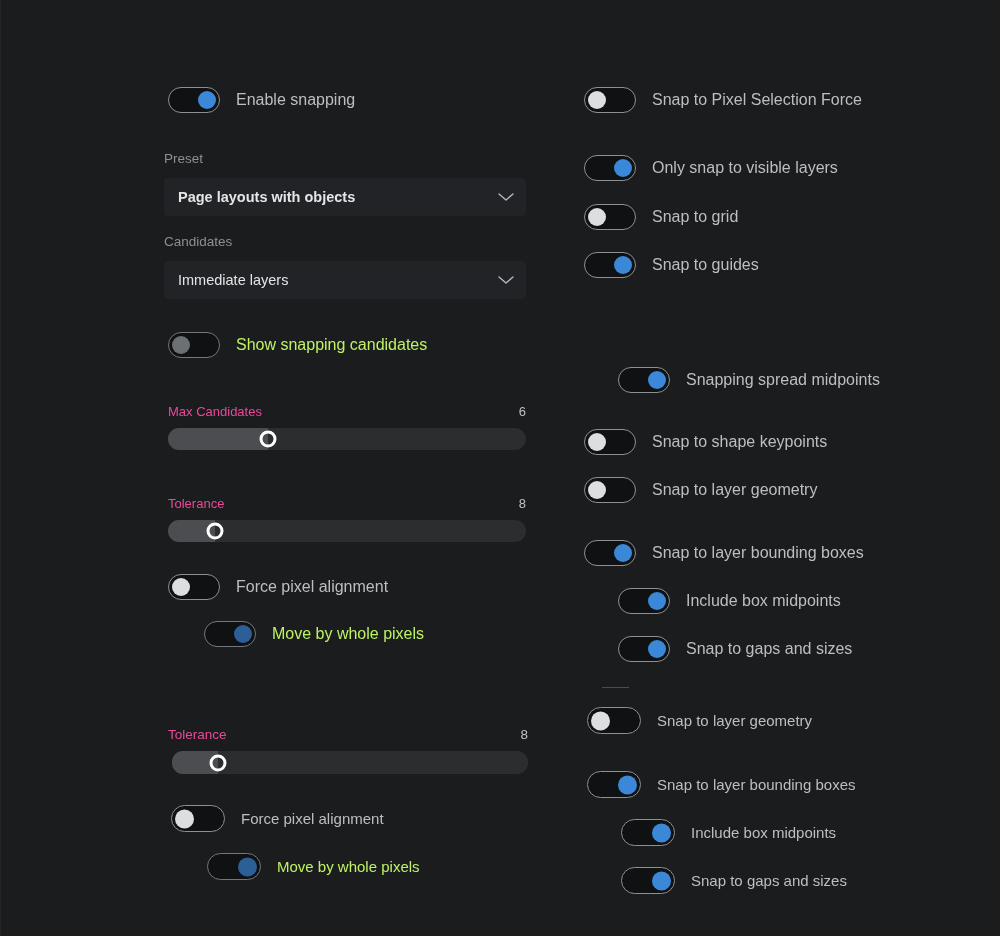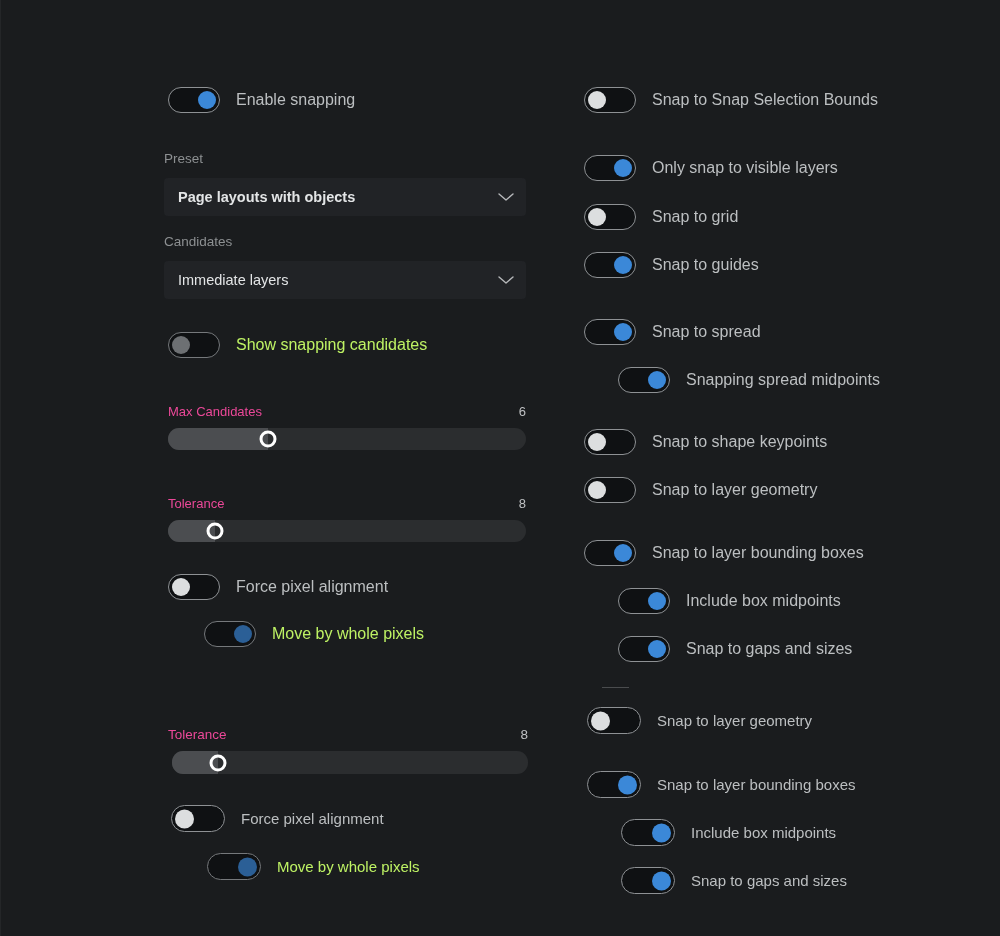--- a/index.html
+++ b/index.html
@@ -231,21 +231,21 @@
       <span class="toggle-label dim" style="font-size:15px;">Move by whole pixels</span>
     </div>
   </div>
 
   <div class="col-right">
 
     <div class="row" style="left:23px; top:34px;">
       <div class="toggle off">
           <span class="knob"></span>
         </div>
-      <span class="toggle-label">Snap to Snap Selection Bounds</span>
+      <span class="toggle-label">Snap to Pixel Selection Force</span>
     </div>
 
     <div class="row" style="left:23px; top:102px;">
       <div class="toggle on">
           <span class="knob"></span>
         </div>
       <span class="toggle-label">Only snap to visible layers</span>
     </div>
 
     <div class="row" style="left:23px; top:151px;">
@@ -255,26 +255,20 @@
       <span class="toggle-label">Snap to grid</span>
     </div>
 
     <div class="row" style="left:23px; top:199px;">
       <div class="toggle on">
           <span class="knob"></span>
         </div>
       <span class="toggle-label">Snap to guides</span>
     </div>
 
-    <div class="row" style="left:23px; top:266px;">
-      <div class="toggle on">
-          <span class="knob"></span>
-        </div>
-      <span class="toggle-label">Snap to spread</span>
-    </div>
 
     <div class="row" style="left:57px; top:314px;">
       <div class="toggle on">
           <span class="knob"></span>
         </div>
       <span class="toggle-label">Snapping spread midpoints</span>
     </div>
 
     <div class="row" style="left:23px; top:376px;">
       <div class="toggle off">

